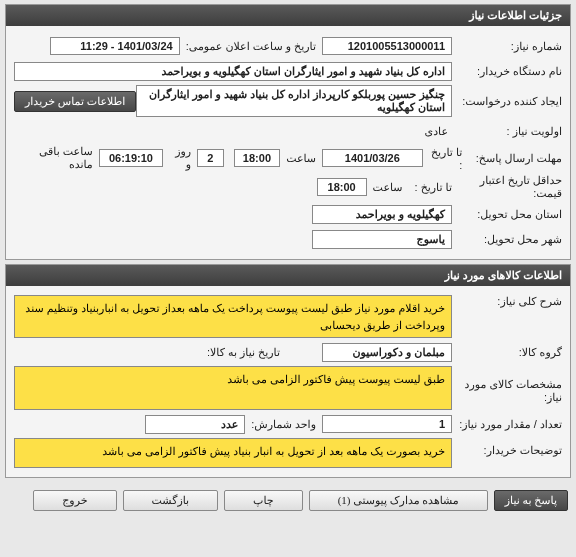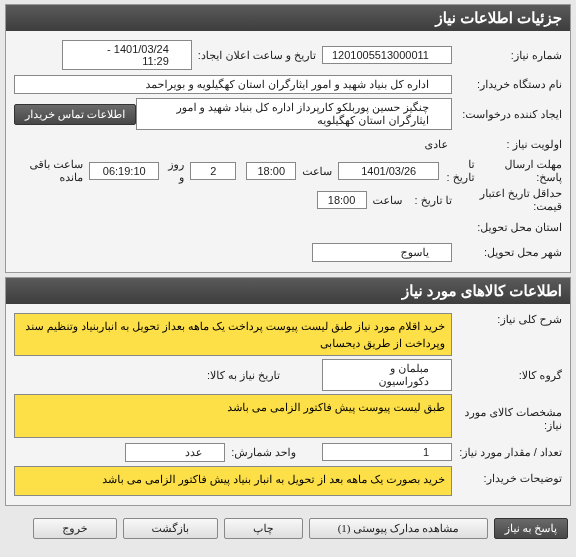--- a/index.html
+++ b/index.html
@@ -14,21 +14,21 @@
 }
 .panel {
   border: 1px solid #999;
   margin: 4px 5px;
   background: #f4f4f4;
 }
 .panel-header {
   background: linear-gradient(#5a5a5a, #3d3d3d);
   color: #fff;
   padding: 4px 8px;
-  font-size: 15px;
+  font-size: 11px;
   font-weight: bold;
 }
 .panel-body {
   padding: 6px 8px;
 }
 .row {
   display: flex;
   align-items: center;
   margin: 3px 0;
   min-height: 22px;
@@ -36,26 +36,27 @@
 .label {
   width: 110px;
   text-align: right;
   padding-left: 6px;
   font-size: 11px;
   color: #222;
 }
 .value-box {
   background: #fff;
   border: 1px solid #888;
-  padding: 2px 22px;
+  padding: 2px 6px;
   font-size: 11px;
   color: #222;
   min-height: 18px;
   display: inline-flex;
   align-items: center;
+  font-weight: bold;
 }
 .value-plain {
   font-size: 11px;
   color: #222;
   padding: 2px 4px;
 }
 .multiline {
   background: #fde047;
   border: 1px solid #888;
   padding: 4px 6px;
@@ -99,21 +100,21 @@
 </head>
 <body>
 
 <div class="panel">
   <div class="panel-header">جزئیات اطلاعات نیاز</div>
   <div class="panel-body">
 
     <div class="row">
       <div class="label">شماره نیاز:</div>
       <div class="value-box" style="width:130px">1201005513000011</div>
-      <div class="small-label">تاریخ و ساعت اعلان ایجاد:</div>
+      <div class="small-label">تاریخ و ساعت اعلان عمومی:</div>
       <div class="value-box" style="width:130px">1401/03/24 - 11:29</div>
     </div>
 
     <div class="row">
       <div class="label">نام دستگاه خریدار:</div>
       <div class="value-box wide">اداره کل بنیاد شهید و امور ایثارگران استان کهگیلویه و بویراحمد</div>
     </div>
 
     <div class="row">
       <div class="label">ایجاد کننده درخواست:</div>
@@ -140,20 +141,21 @@
 
     <div class="row">
       <div class="label">حداقل تاریخ اعتبار قیمت:</div>
       <div class="small-label" style="padding-right:0">تا تاریخ :</div>
       <div class="small-label">ساعت</div>
       <div class="value-box" style="width:50px;justify-content:center">18:00</div>
     </div>
 
     <div class="row">
       <div class="label">استان محل تحویل:</div>
+      <div class="value-box" style="width:140px">کهگیلویه و بویراحمد</div>
     </div>
 
     <div class="row">
       <div class="label">شهر محل تحویل:</div>
       <div class="value-box" style="width:140px">یاسوج</div>
     </div>
 
   </div>
 </div>
 
@@ -173,21 +175,21 @@
     </div>
 
     <div class="row" style="align-items:flex-start">
       <div class="label" style="padding-top:12px">مشخصات کالای مورد نیاز:</div>
       <div class="multiline" style="min-height:44px">طبق لیست پیوست پیش فاکتور الزامی می باشد</div>
     </div>
 
     <div class="row">
       <div class="label">تعداد / مقدار مورد نیاز:</div>
       <div class="value-box" style="width:130px">1</div>
-      <div class="small-label" style="margin-right:20px">واحد شمارش:</div>
+      <div class="small-label" style="">واحد شمارش:</div>
       <div class="value-box" style="width:100px">عدد</div>
     </div>
 
     <div class="row" style="align-items:flex-start">
       <div class="label" style="padding-top:6px">توضیحات خریدار:</div>
       <div class="multiline" style="min-height:30px">خرید بصورت یک ماهه بعد از تحویل به انبار بنیاد  پیش فاکتور الزامی می باشد</div>
     </div>
 
   </div>
 </div>

